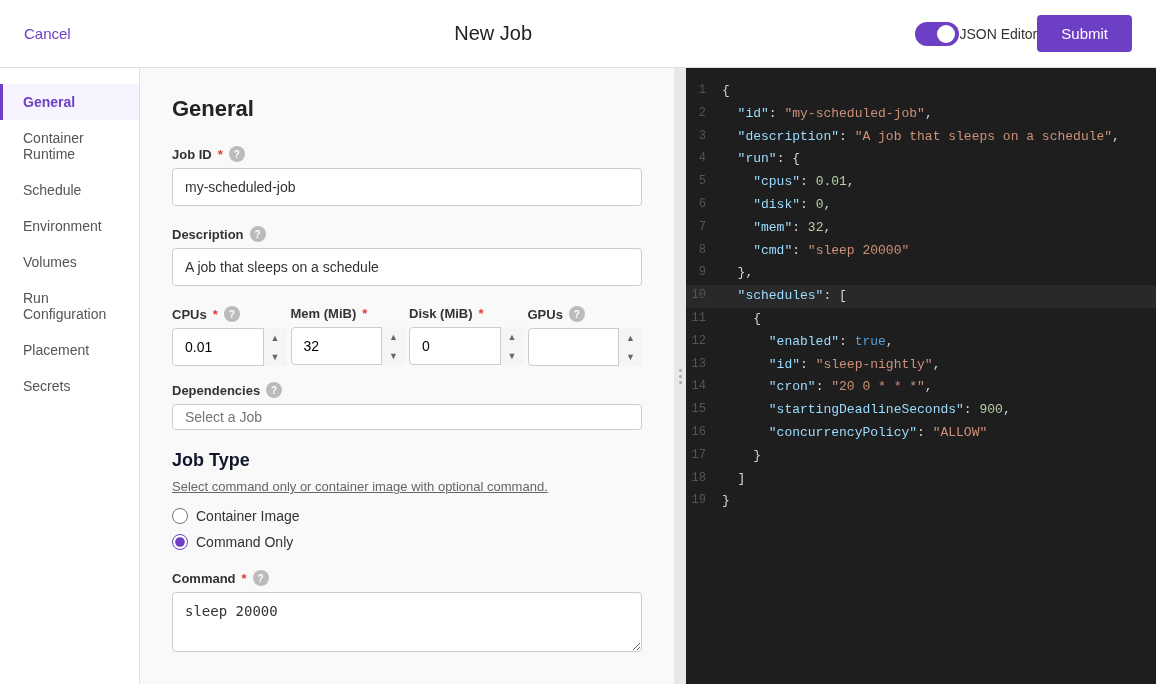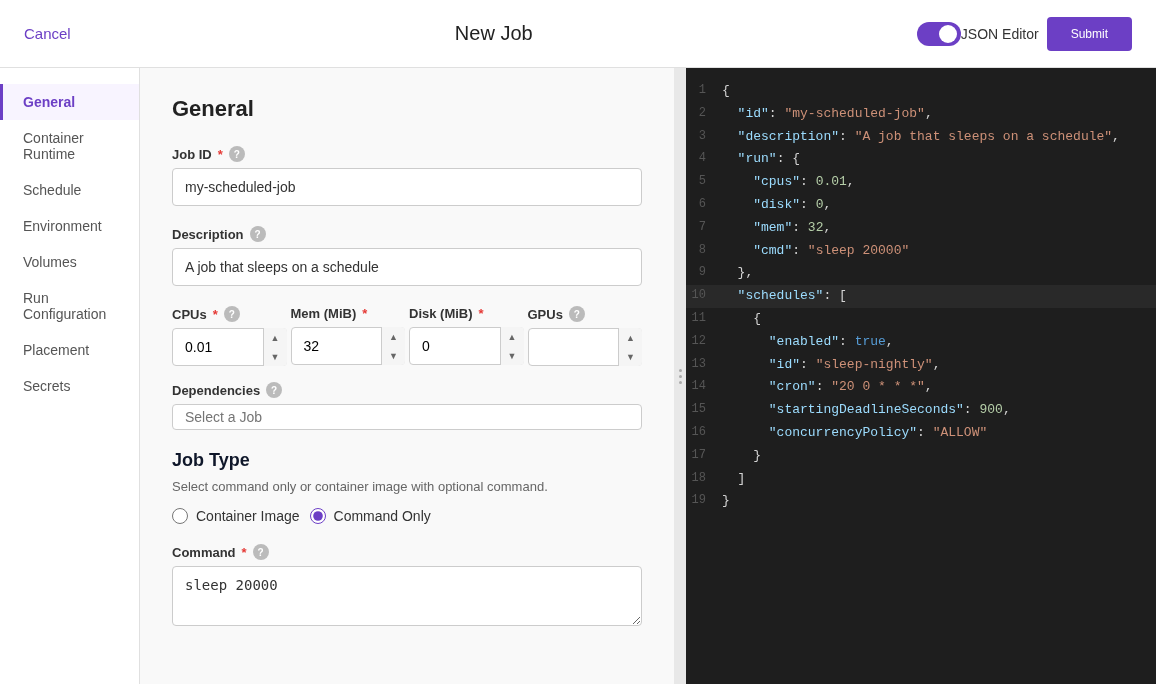--- a/index.html
+++ b/index.html
@@ -20,21 +20,21 @@
     .slider {
       position: absolute; cursor: pointer; top: 0; left: 0; right: 0; bottom: 0;
       background: #6c3fc5; border-radius: 24px; transition: 0.2s;
     }
     .slider:before {
       position: absolute; content: ""; height: 18px; width: 18px;
       left: 22px; bottom: 3px; background: white; border-radius: 50%; transition: 0.2s;
     }
     .submit-btn {
       background: #6c3fc5; color: #fff; border: none; border-radius: 4px;
-      padding: 10px 24px; font-size: 12px; cursor: pointer; font-weight: 500; margin-left: 8px;
+      padding: 10px 24px; font-size: 15px; cursor: pointer; font-weight: 500;
     }
 
     
     .main { display: flex; height: calc(684px - 68px); }
 
     
     .sidebar {
       width: 140px; background: #fff; border-right: 1px solid #e0e0e0;
       padding: 16px 0; flex-shrink: 0;
     }
@@ -88,22 +88,22 @@
 
     
     .dep-input {
       width: 100%; border: 1px solid #ccc; border-radius: 4px;
       padding: 4px 12px; font-size: 14px; background: #fff; color: #aaa;
     }
 
     
     .job-type-section { margin-top: 8px; }
     .job-type-title { font-size: 18px; font-weight: 600; margin-bottom: 8px; color: #0f172a; }
-    .job-type-desc { font-size: 13px; color: #666; margin-bottom: 14px; }
-    .radio-group { display: flex; gap: 10px; margin-bottom: 20px; }
+    .job-type-desc { font-size: 13px; color: #666; margin-bottom: 14px; text-decoration: underline; }
+    .radio-group { display: flex; flex-direction: column; gap: 10px; margin-bottom: 20px; }
     .radio-label { display: flex; align-items: center; gap: 8px; cursor: pointer; font-size: 14px; color: #333; }
     .radio-input { width: 16px; height: 16px; accent-color: #6c3fc5; }
 
     
     .command-textarea {
       width: 100%; border: 1px solid #ccc; border-radius: 4px;
       padding: 10px 12px; font-size: 14px; background: #fff; color: #333;
       min-height: 60px; resize: vertical;
     }
 

